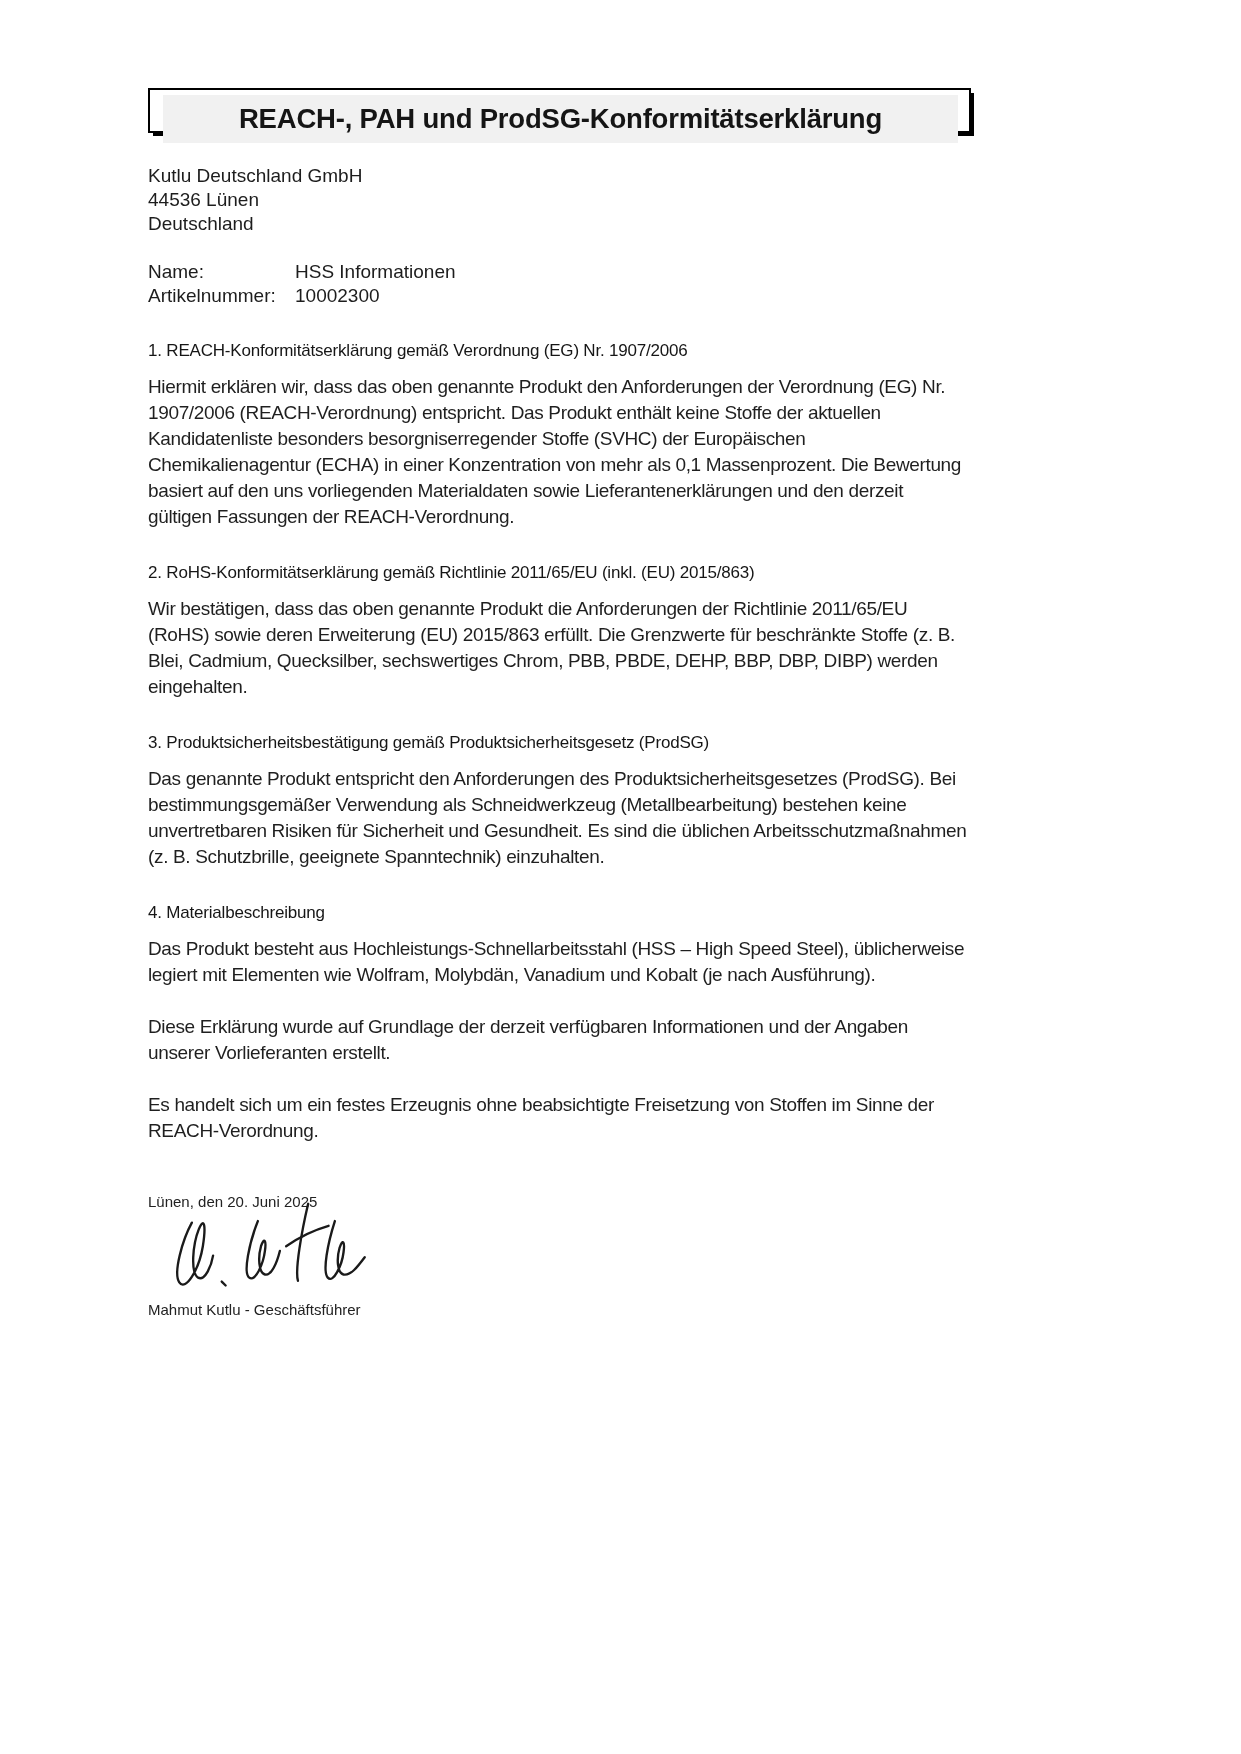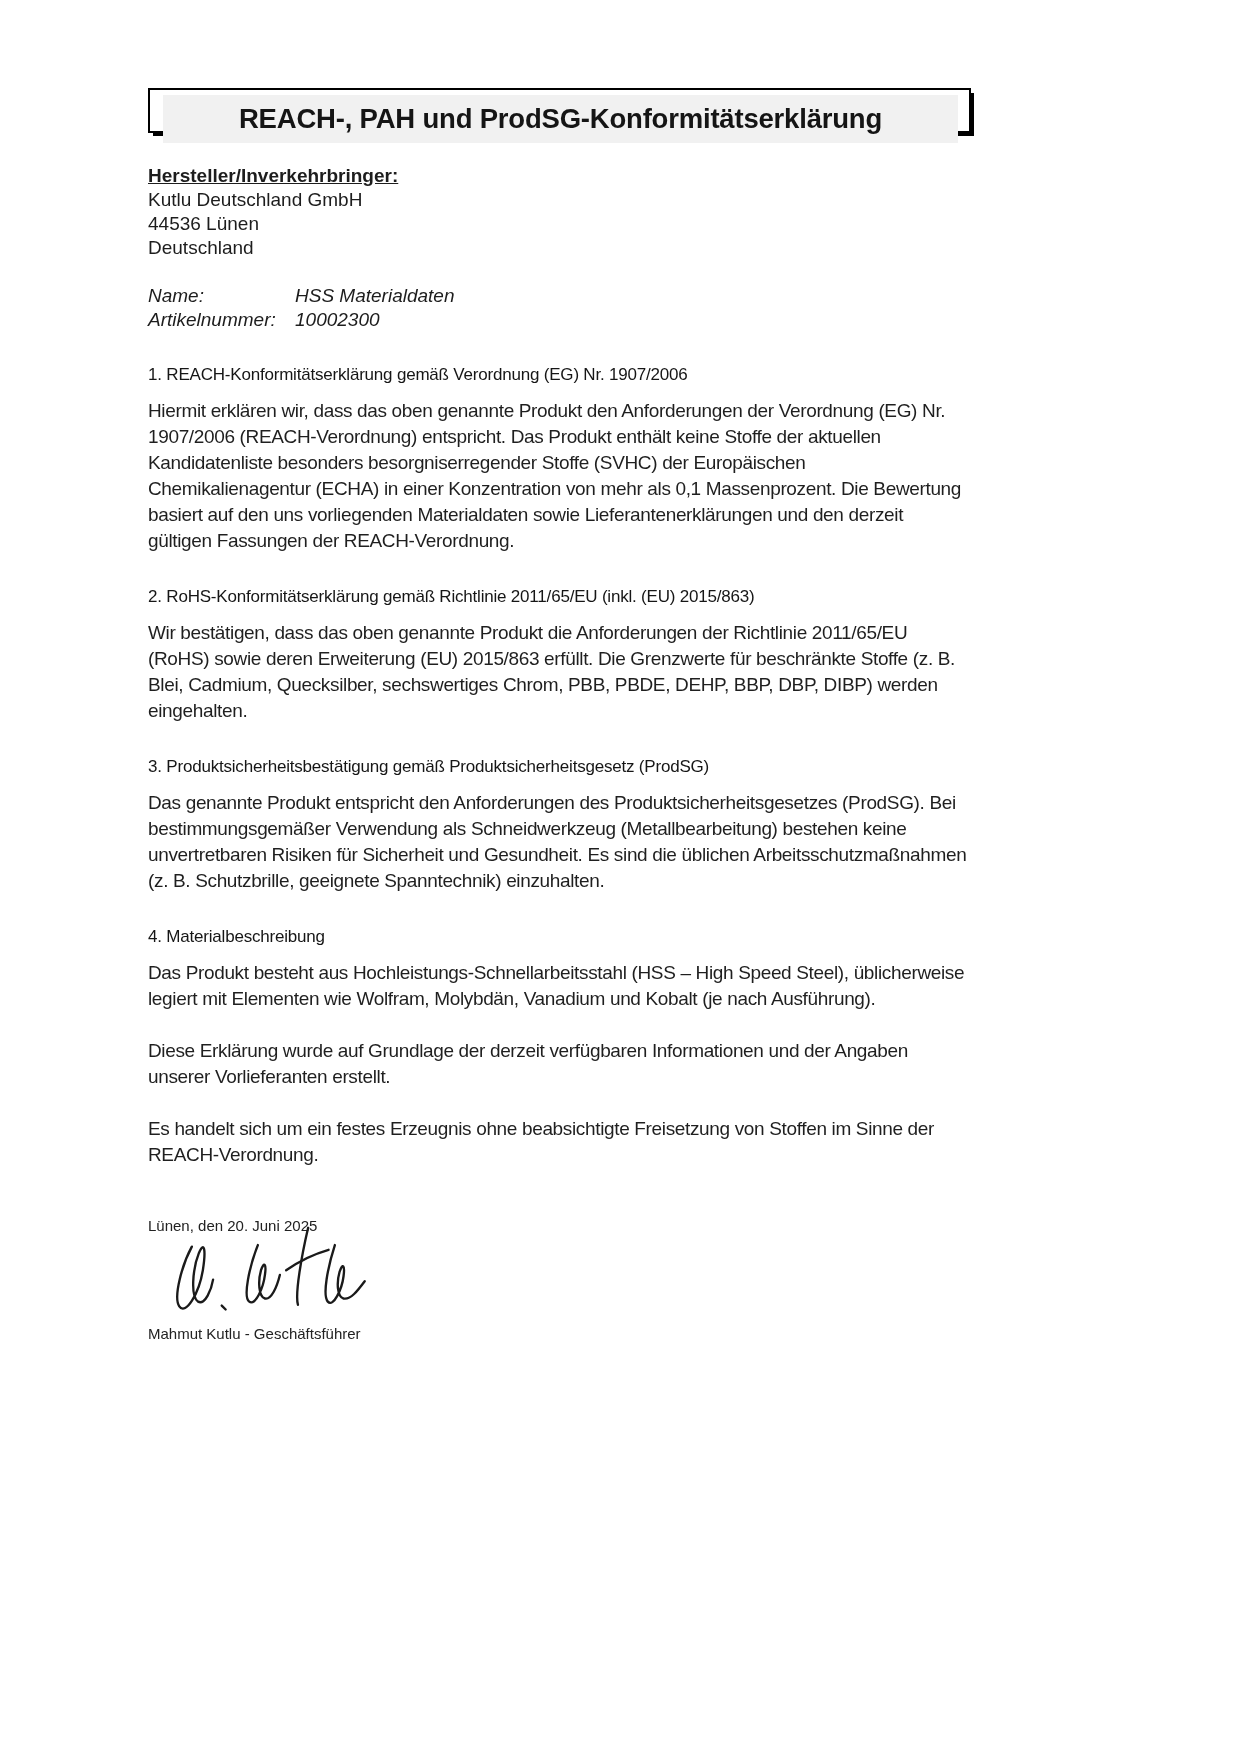--- a/index.html
+++ b/index.html
@@ -51,21 +51,20 @@
   }
 
   .product {
     margin-top: 24px;
     font-size: 19px;
     line-height: 24px;
   }
   .product-row {
     display: grid;
     grid-template-columns: 147px auto;
-    font-style: italic;
   }
 
   h2.sec-heading {
     font-size: 17px;
     font-weight: 400;
     color: #161616;
     margin: 30px 0 10px 0;
     line-height: 26px;
     letter-spacing: -0.2px;
   }
@@ -101,30 +100,29 @@
 </head>
 <body>
 
 <div class="page">
 
   <div class="title-box">
     <div class="title-bar">REACH-, PAH und ProdSG-Konformitätserklärung</div>
   </div>
 
   <div class="mfr">
-    <div class="mfr-label">Hersteller/Inverkehrbringer:</div>
     <div>Kutlu Deutschland GmbH</div>
     <div>44536 Lünen</div>
     <div>Deutschland</div>
   </div>
 
   <div class="product">
     <div class="product-row">
       <span>Name:</span>
-      <span>HSS Materialdaten</span>
+      <span>HSS Informationen</span>
     </div>
     <div class="product-row">
       <span>Artikelnummer:</span>
       <span>10002300</span>
     </div>
   </div>
 
   <div>
     <h2 class="sec-heading">1. REACH-Konformitätserklärung gemäß Verordnung (EG) Nr. 1907/2006</h2>
     <p class="body-par">Hiermit erklären wir, dass das oben genannte Produkt den Anforderungen der Verordnung (EG) Nr. 1907/2006 (REACH-Verordnung) entspricht. Das Produkt enthält keine Stoffe der aktuellen Kandidatenliste besonders besorgniserregender Stoffe (SVHC) der Europäischen Chemikalienagentur (ECHA) in einer Konzentration von mehr als 0,1 Massenprozent. Die Bewertung basiert auf den uns vorliegenden Materialdaten sowie Lieferantenerklärungen und den derzeit gültigen Fassungen der REACH-Verordnung.</p>

